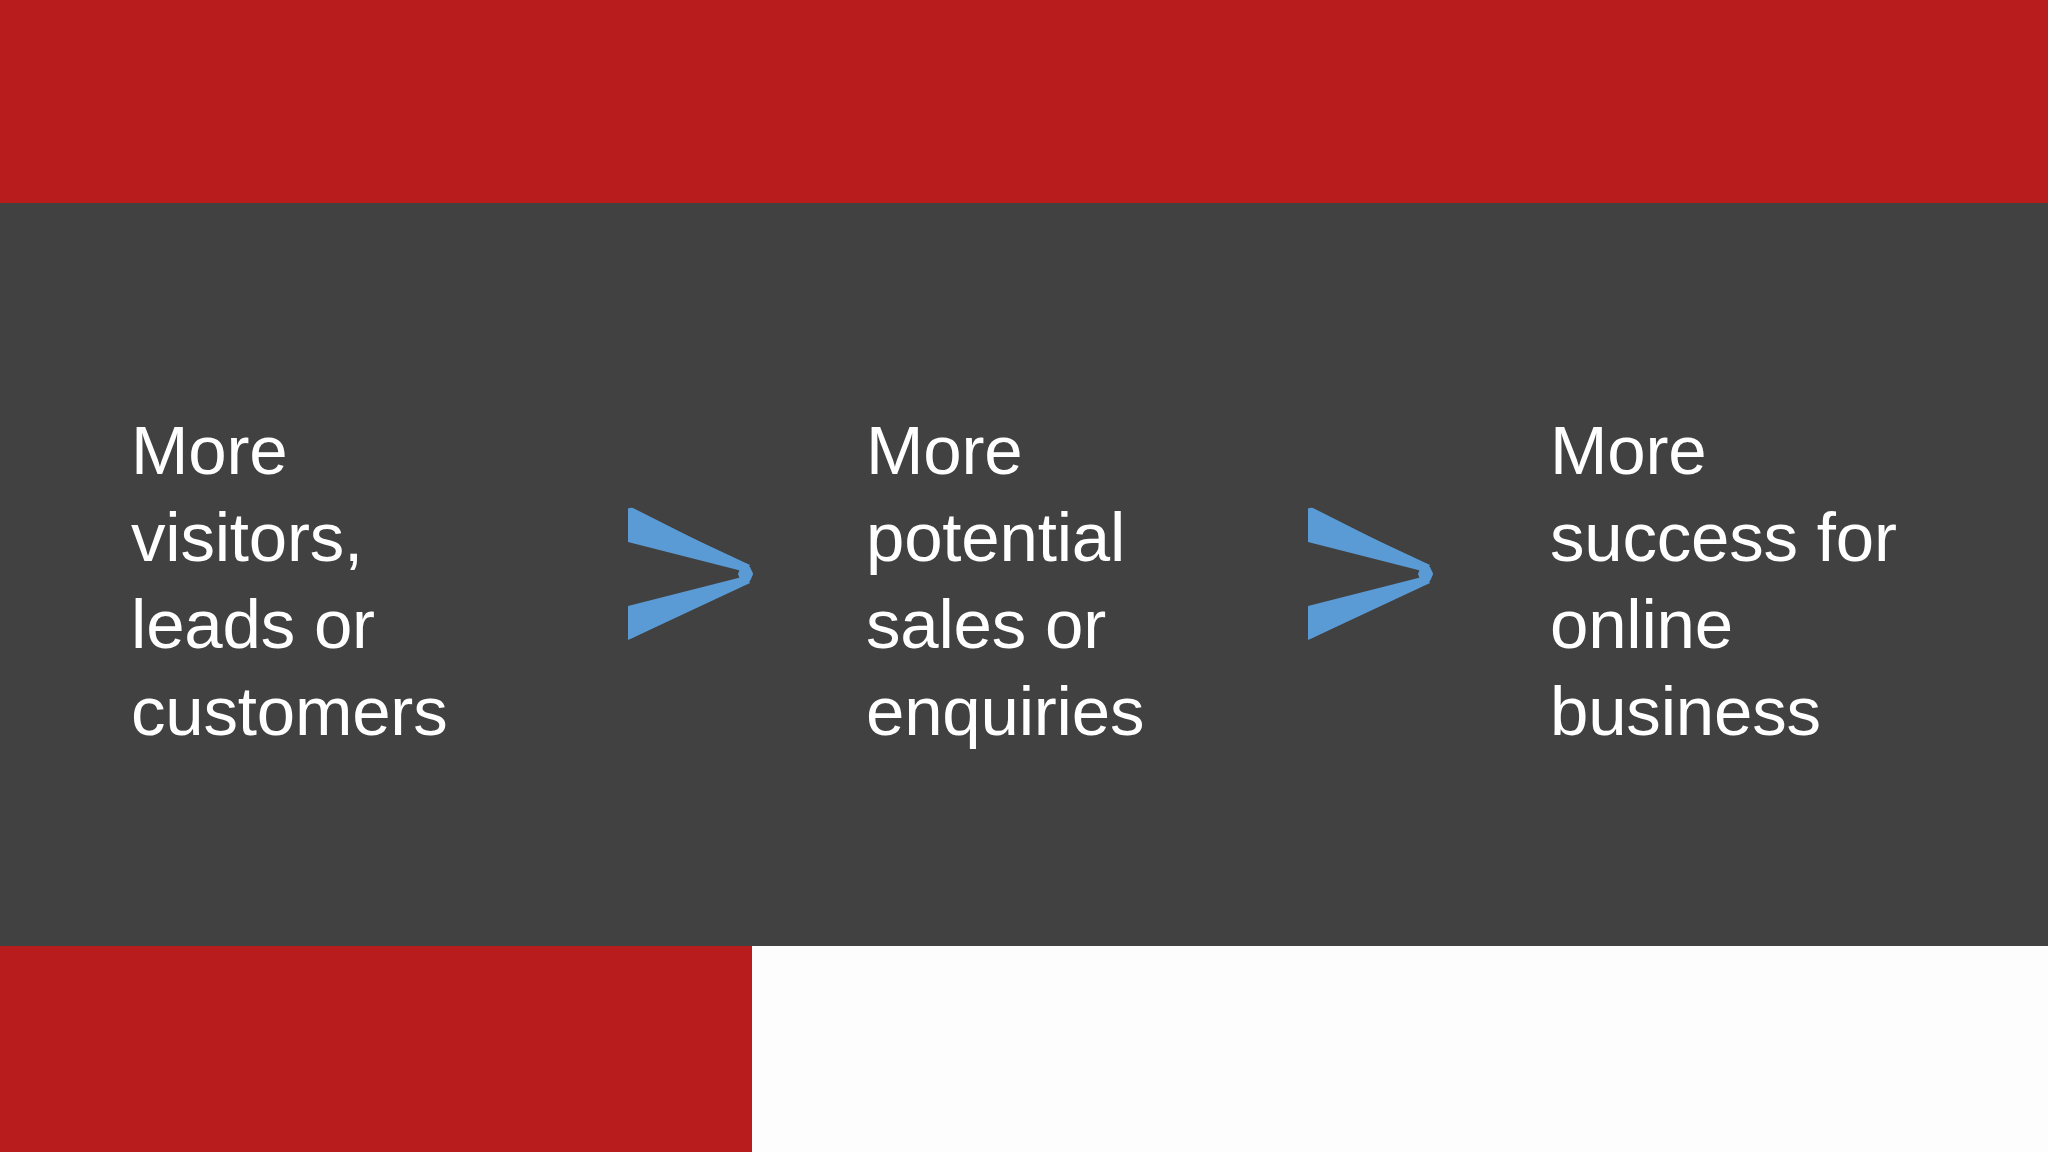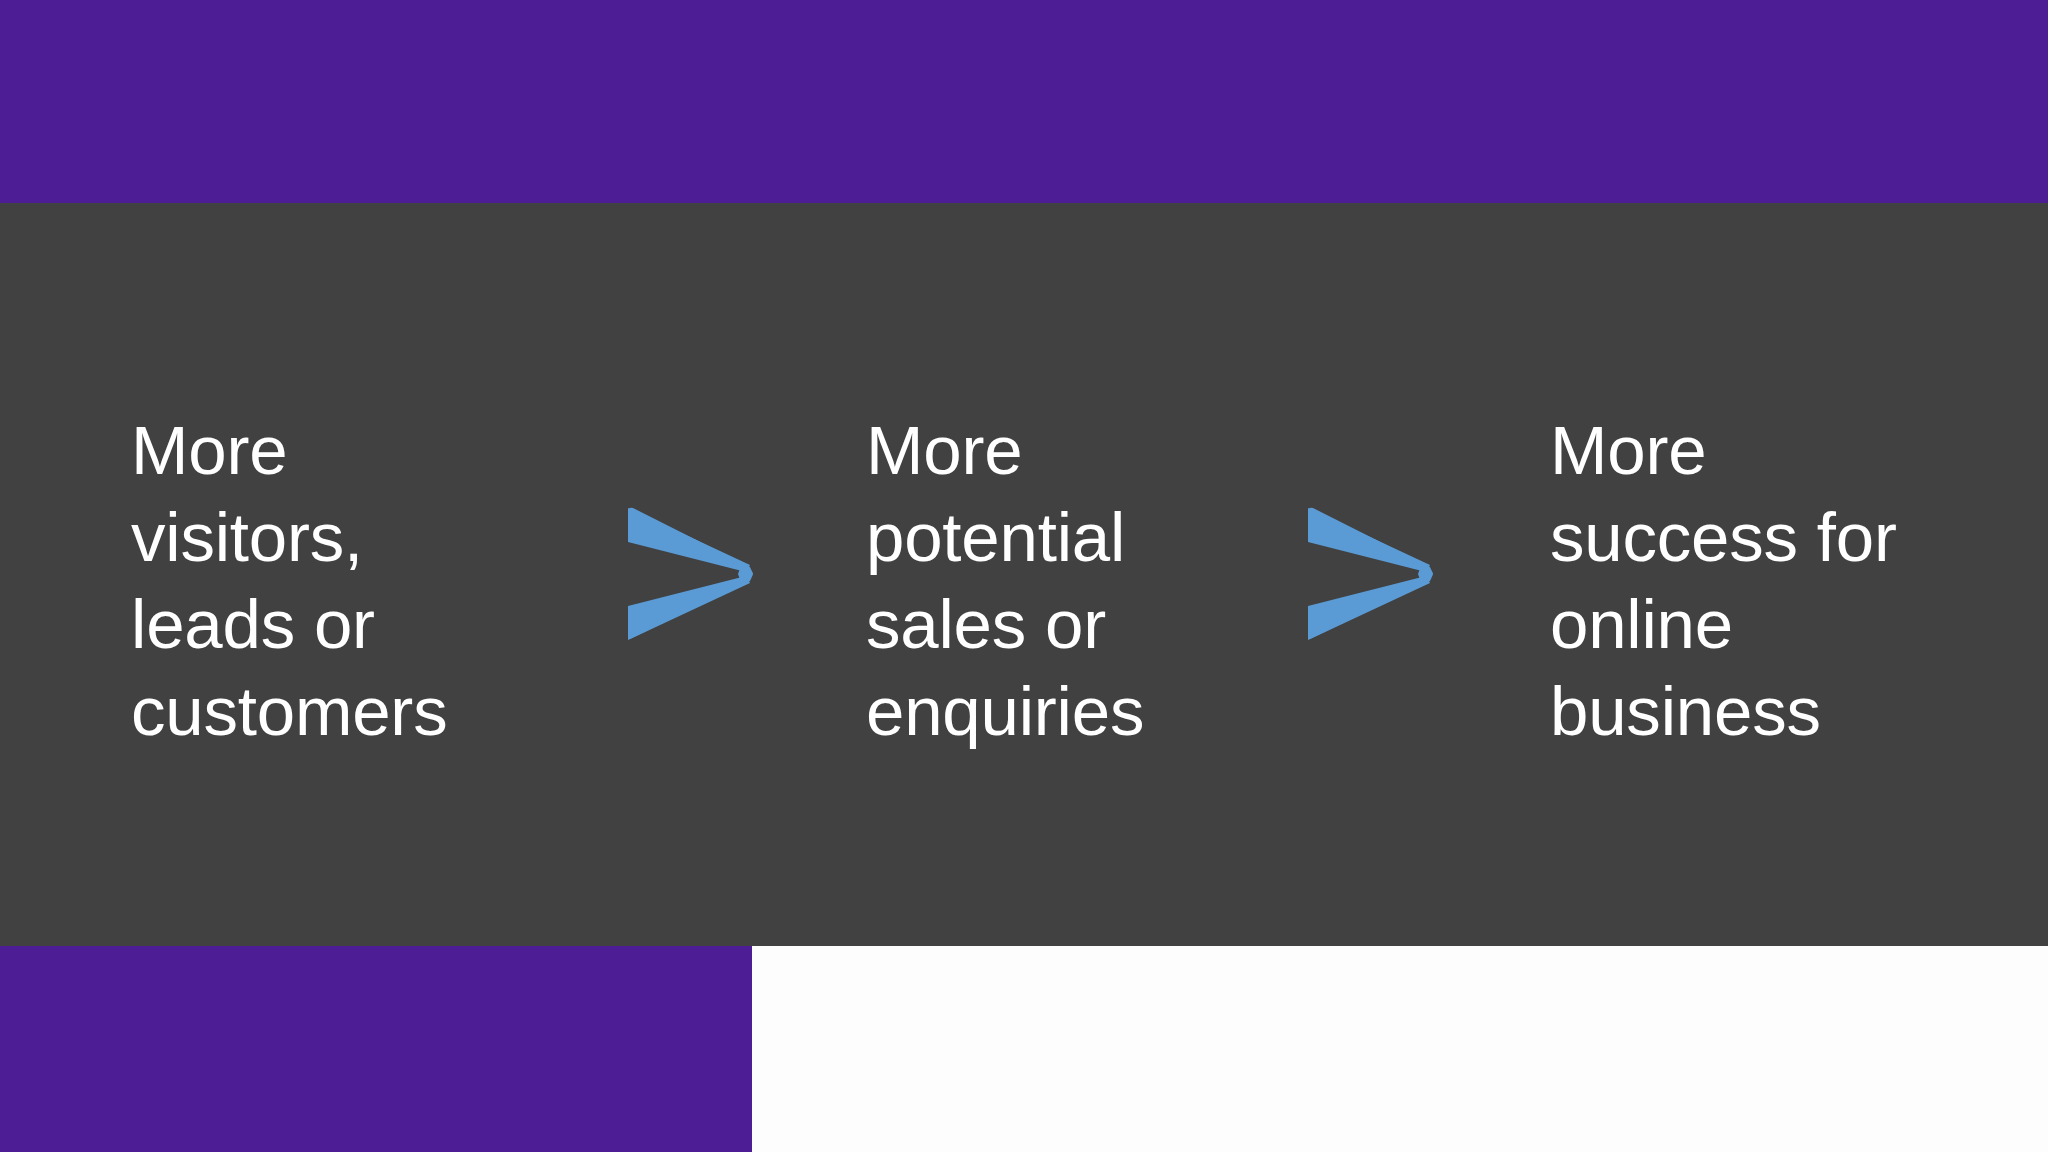--- a/index.html
+++ b/index.html
@@ -15,21 +15,21 @@
     position: relative;
   }
 
   
   #slide {
     position: absolute;
     left: 0;
     top: 0;
     width: 2048px;
     height: 1152px;
-    background: #4c1d95;
+    background: #b91c1c;
   }
 
   
   .bottom-plate {
     position: absolute;
     left: 752px;
     top: 946px;
     width: 1296px;
     height: 206px;
     background: #fdfdfd;

